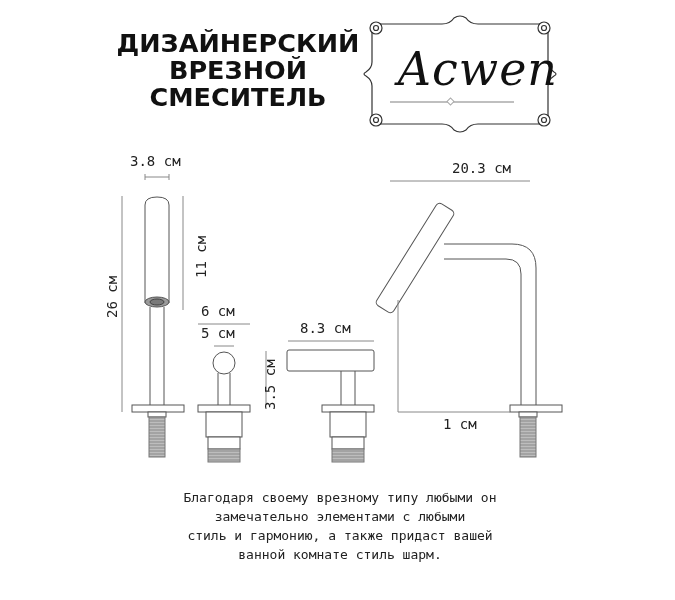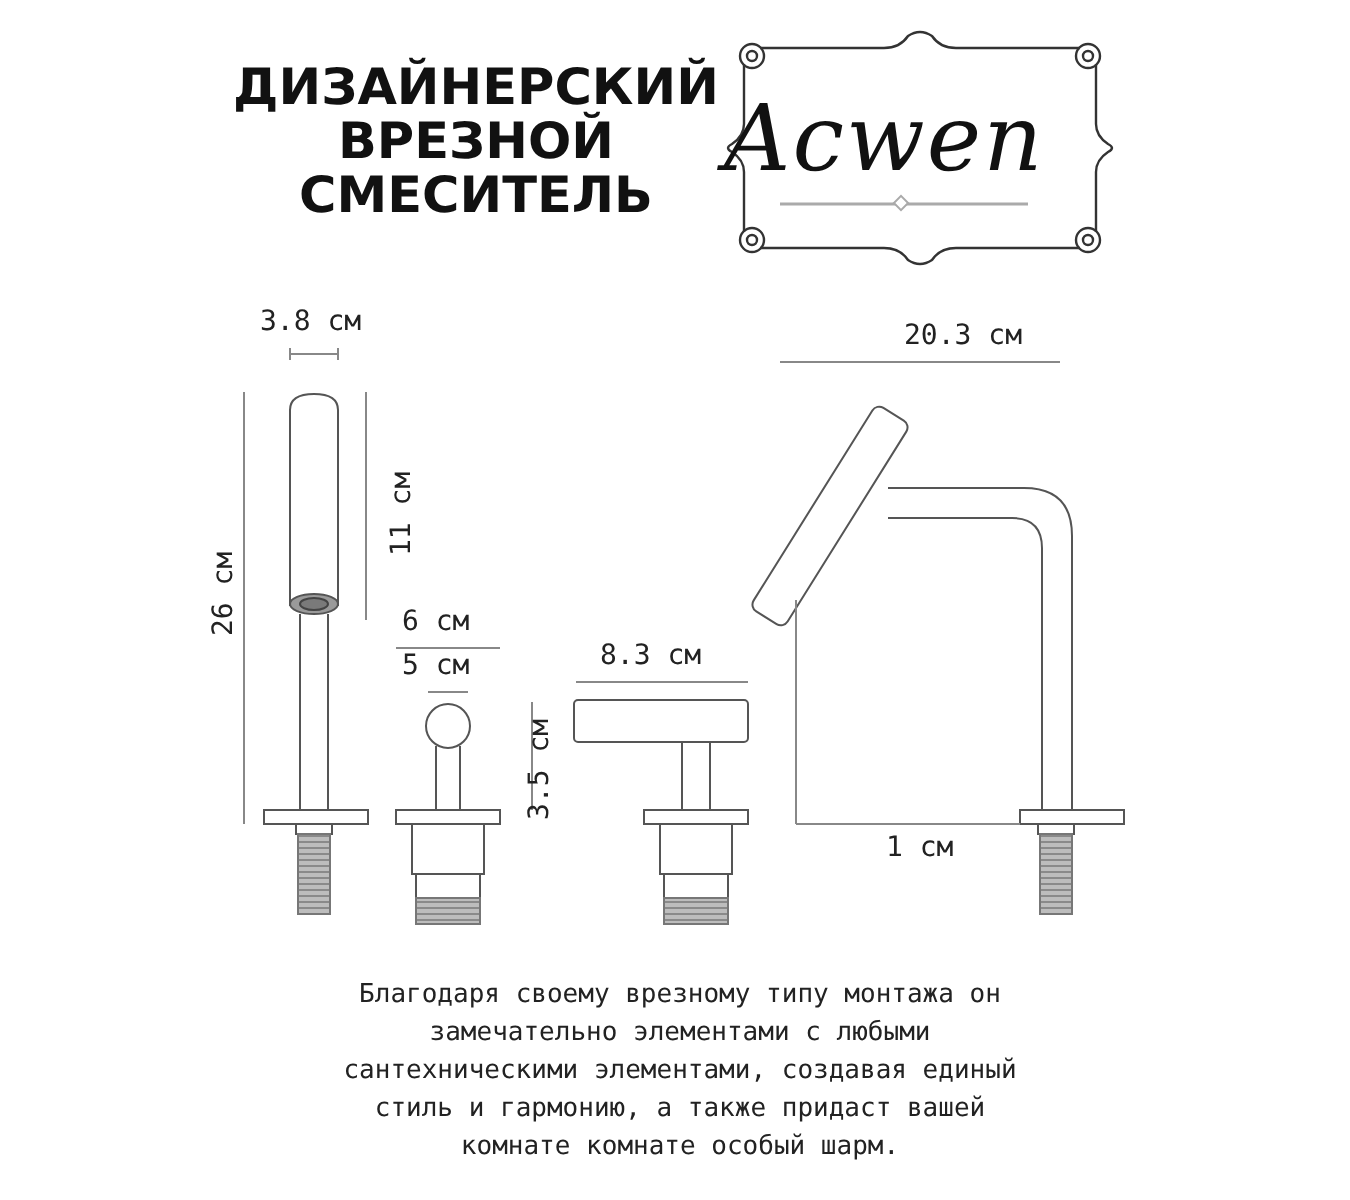--- a/index.html
+++ b/index.html
@@ -6,21 +6,21 @@
   body { width: 675px; height: 600px; position: relative; overflow: hidden; font-family: "DejaVu Sans Mono", monospace; }
   .title {
     position: absolute; left: 118px; top: 30px; width: 240px;
     text-align: center; font-family: "DejaVu Sans", sans-serif; font-weight: 900;
     font-size: 25px; line-height: 27px; color: #111; letter-spacing: 0px;
     transform: scaleX(1.02);
   }
   .title div { white-space: nowrap; }
   .logo { position: absolute; left: 362px; top: 14px; width: 196px; height: 120px; }
   .logo-text {
-    position: absolute; left: 0; top: 28px; width: 196px; text-align: left;
+    position: absolute; left: 0; top: 28px; width: 196px; text-align: right;
     font-family: "DejaVu Serif", serif; font-style: italic; font-size: 46px; color: #111;
     letter-spacing: 1px;
   }
   svg.draw { position: absolute; left: 0; top: 0; }
   .dim { position: absolute; font-family: "DejaVu Sans Mono", monospace; font-size: 14px; color: #222; white-space: nowrap; }
   .dim.v { transform-origin: left top; transform: rotate(-90deg); }
   .desc {
     position: absolute; left: 120px; top: 488px; width: 440px; text-align: center;
     font-family: "DejaVu Sans Mono", monospace; font-size: 13px; line-height: 19px; color: #222;
   }
@@ -127,18 +127,17 @@
 <div class="dim v" style="left:104px; top:318px;">26 см</div>
 <div class="dim v" style="left:193px; top:278px;">11 см</div>
 <div class="dim" style="left:201px; top:303px;text-align:right;">6 см</div>
 <div class="dim" style="left:201px; top:325px;">5 см</div>
 <div class="dim v" style="left:262px; top:410px;">3.5 см</div>
 <div class="dim" style="left:300px; top:320px;">8.3 см</div>
 <div class="dim" style="left:452px; top:160px;">20.3 см</div>
 <div class="dim" style="left:443px; top:416px;">1 см</div>
 
 <div class="desc">
-  <div>Благодаря своему врезному типу монтажа он</div>
+  <div>Благодаря своему врезному типу любыми он</div>
   <div>замечательно элементами с любыми</div>
-  <div>сантехническими элементами, создавая единый</div>
   <div>стиль и гармонию, а также придаст вашей</div>
-  <div>комнате комнате особый шарм.</div>
+  <div>ванной комнате стиль шарм.</div>
 </div>
 
 </body></html>

